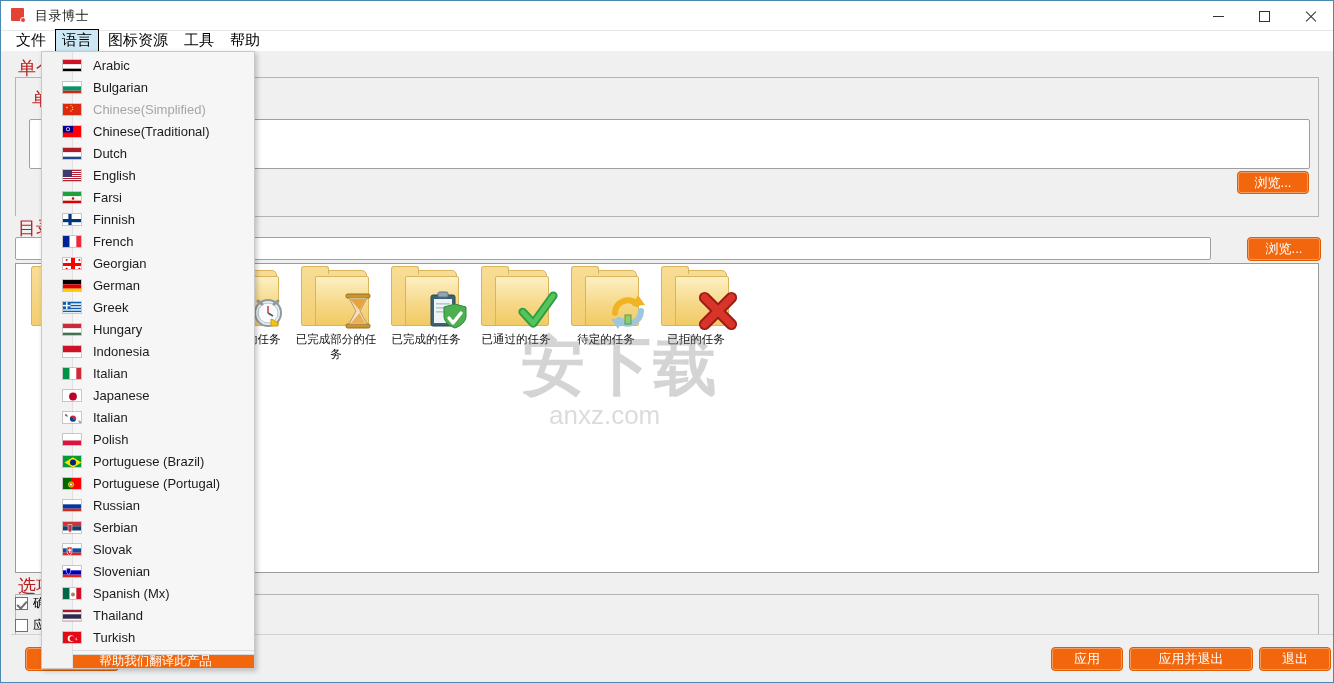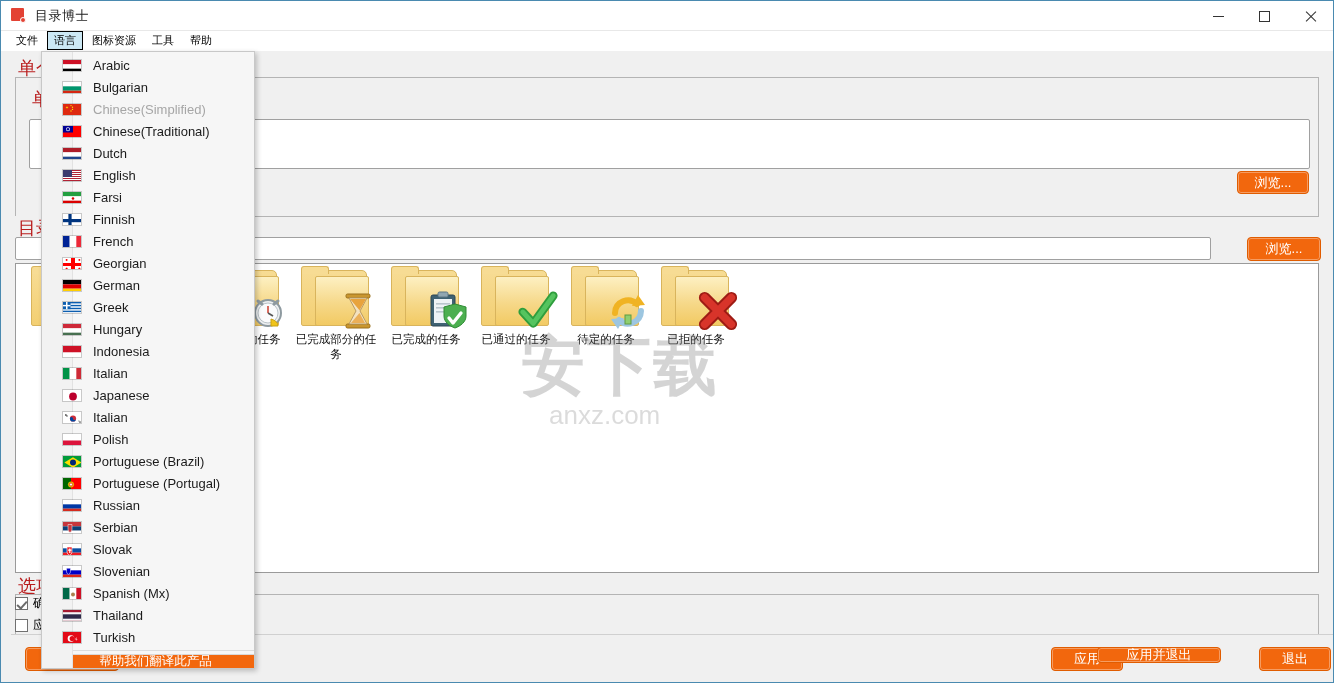--- a/index.html
+++ b/index.html
@@ -71,21 +71,21 @@
   
   .menubar {
     position: absolute; top: 30px; left: 0;
     width: 1332px; height: 20px;
     background: #ffffff;
     display: flex; align-items: center;
     padding-left: 8px;
     border-bottom: 1px solid #ffffff;
   }
   .menu-item {
-    font-size: 11px; color: #000;
+    font-size: 15px; color: #000;
     padding: 2px 7px;
     margin-right: 2px;
     white-space: nowrap;
   }
   .menu-item.active {
     background: #cce8f4;
     border: 1px solid #000000;
     padding: 1px 6px;
   }
 
@@ -513,21 +513,21 @@
     <div class="cb checked" style="left:14px; top:546px;"></div>
     <div class="cb-label" style="left:32px; top:544px;">确</div>
 
     <div class="cb" style="left:14px; top:568px;"></div>
     <div class="cb-label" style="left:32px; top:566px;">应</div>
   </div>
 
   <div class="footer">
     <div class="obtn" style="left:14px; top:12px; width:94px; height:24px;">恢</div>
     <div class="obtn" style="left:1040px; top:12px; width:72px; height:24px;">应用</div>
-    <div class="obtn" style="left:1086px; top:12px; width:124px; height:16px;">应用并退出</div>
+    <div class="obtn" style="left:1118px; top:12px; width:124px; height:24px;">应用并退出</div>
     <div class="obtn" style="left:1248px; top:12px; width:72px; height:24px;">退出</div>
   </div>
 
   <div class="dropdown">
     <div class="dd-gutter"></div>
     <div class="dd-list" id="lang-list">
         <div class="dd-item">
           <span class="dd-flag"><svg viewBox="0 0 20 13" width="20" height="13">
               <rect width="20" height="4.34" fill="#ce1126"></rect>
               <rect y="4.34" width="20" height="4.33" fill="#fff"></rect>

